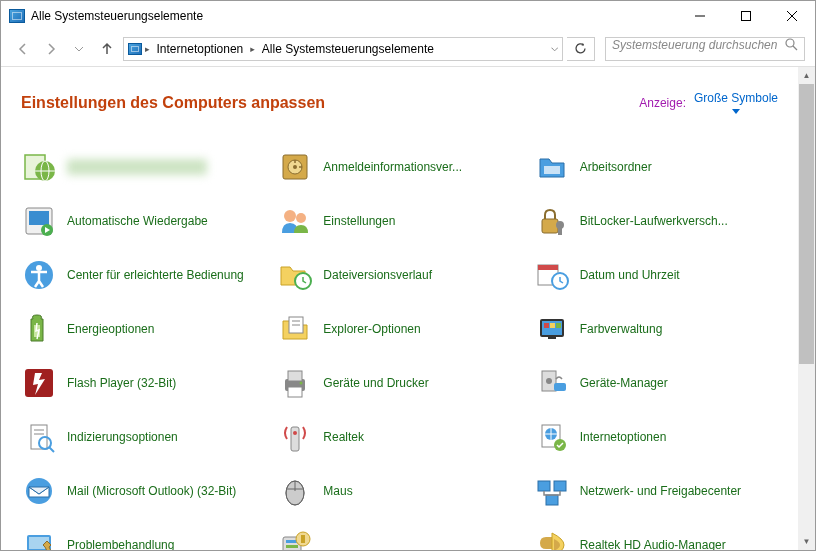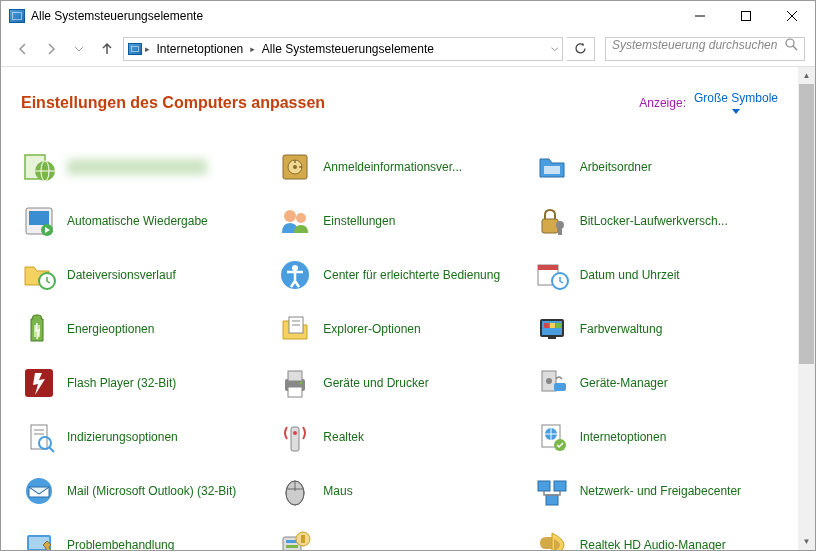--- a/index.html
+++ b/index.html
@@ -181,36 +181,36 @@
             <path d="M11 16 L11 12 Q11 7 16 7 Q21 7 21 12 L21 16" fill="none" stroke="#8a6d2f" stroke-width="2"></path>
             <circle cx="26" cy="22" r="4" fill="#888"></circle>
             <rect x="24" y="24" width="4" height="8" fill="#888"></rect>
           </svg>
         </div>
         <div class="label">BitLocker-Laufwerkversch...</div>
       </div>
       <div class="item">
         <div class="icon">
           <svg width="36" height="36" viewBox="0 0 36 36">
+            <circle cx="18" cy="18" r="14" fill="#4a9ee0"></circle>
+            <circle cx="18" cy="11" r="3" fill="#fff"></circle>
+            <path d="M10 15 L26 15 M18 15 L18 24 M14 30 L18 24 L22 30" stroke="#fff" stroke-width="2.5" fill="none"></path>
+          </svg>
+        </div>
+        <div class="label">Center für erleichterte Bedienung</div>
+      </div>
+      <div class="item">
+        <div class="icon">
+          <svg width="36" height="36" viewBox="0 0 36 36">
             <path d="M4 12 L4 28 L28 28 L28 14 L16 14 L13 10 L4 10 Z" fill="#f4d160" stroke="#c9a227"></path>
             <circle cx="26" cy="24" r="8" fill="#fff" stroke="#4caf50" stroke-width="2"></circle>
             <path d="M26 20 L26 24 L29 26" stroke="#4caf50" stroke-width="1.5" fill="none"></path>
           </svg>
         </div>
         <div class="label">Dateiversionsverlauf</div>
-      </div>
-      <div class="item">
-        <div class="icon">
-          <svg width="36" height="36" viewBox="0 0 36 36">
-            <circle cx="18" cy="18" r="14" fill="#4a9ee0"></circle>
-            <circle cx="18" cy="11" r="3" fill="#fff"></circle>
-            <path d="M10 15 L26 15 M18 15 L18 24 M14 30 L18 24 L22 30" stroke="#fff" stroke-width="2.5" fill="none"></path>
-          </svg>
-        </div>
-        <div class="label">Center für erleichterte Bedienung</div>
       </div>
       <div class="item">
         <div class="icon">
           <svg width="36" height="36" viewBox="0 0 36 36">
             <rect x="4" y="8" width="20" height="20" fill="#fff" stroke="#888"></rect>
             <rect x="4" y="8" width="20" height="5" fill="#d04a4a"></rect>
             <circle cx="26" cy="24" r="8" fill="#fff" stroke="#4a9ee0" stroke-width="2"></circle>
             <path d="M26 20 L26 24 L29 26" stroke="#4a9ee0" stroke-width="1.5" fill="none"></path>
           </svg>
         </div>

